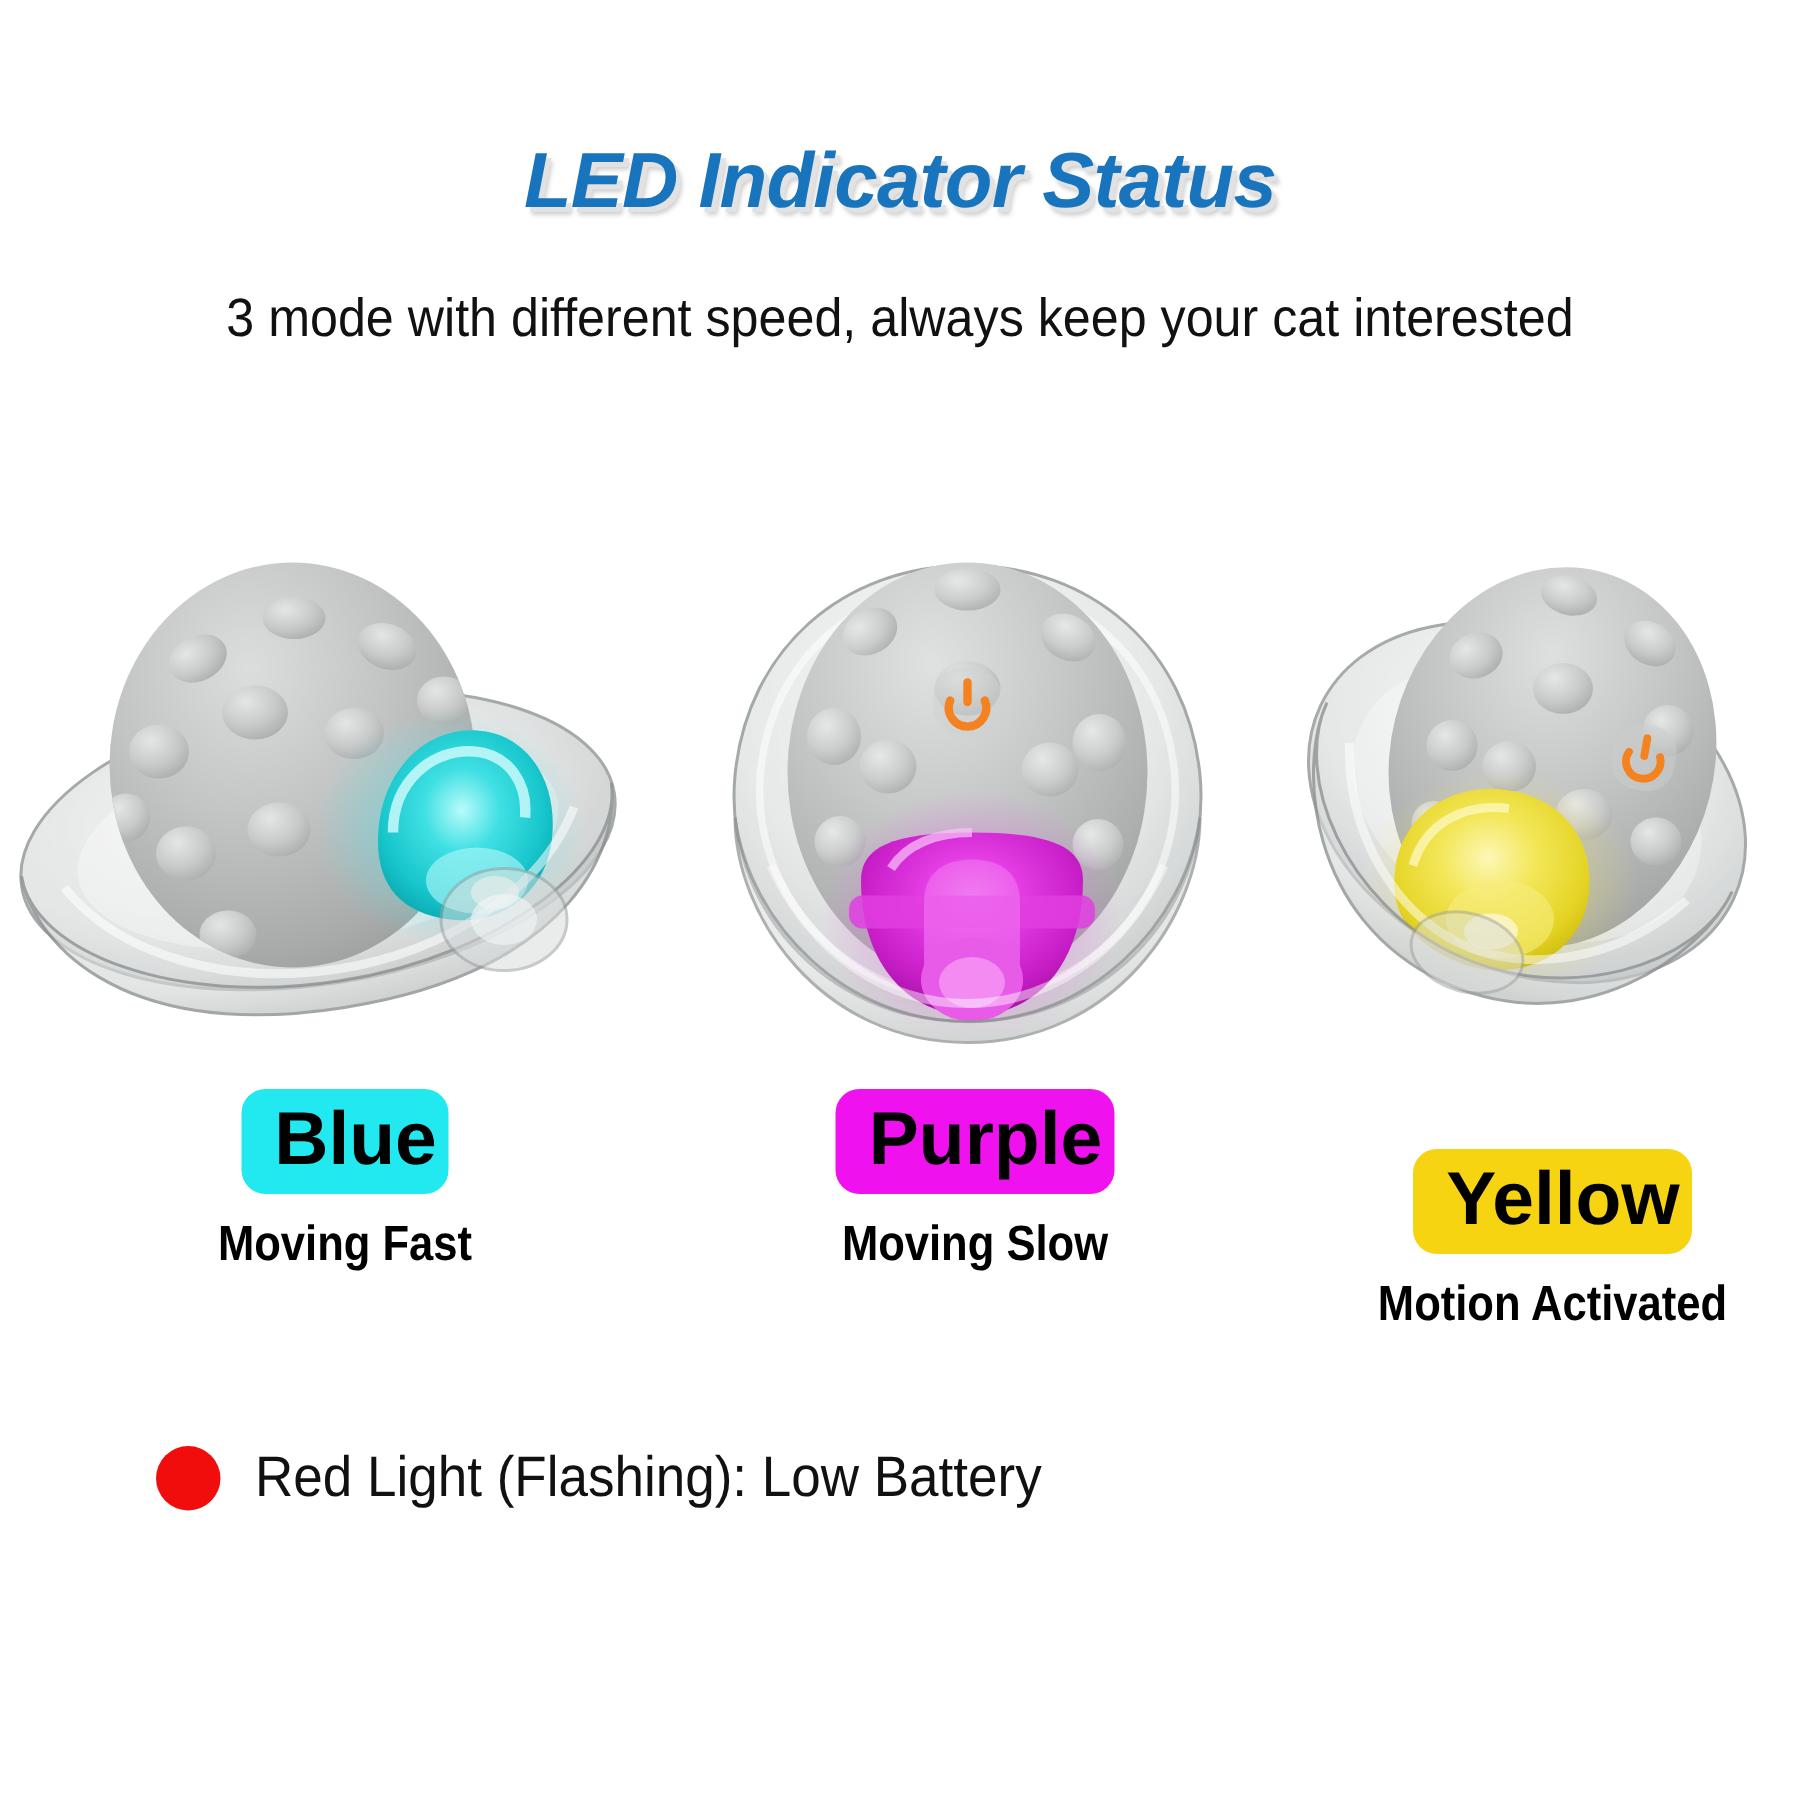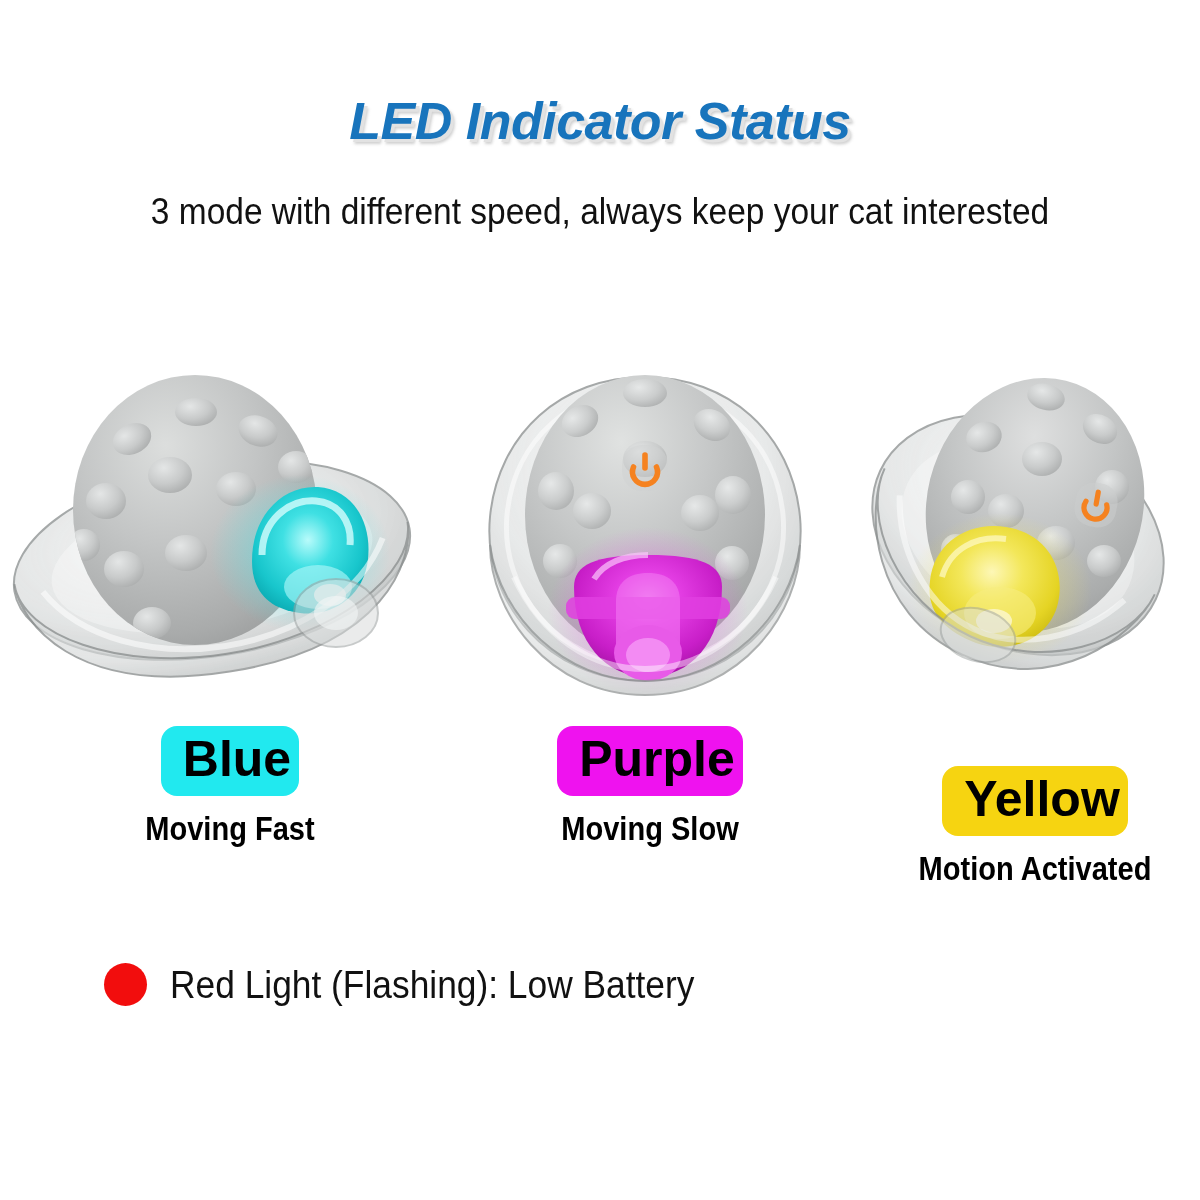--- a/index.html
+++ b/index.html
@@ -110,20 +110,21 @@
     transform: scaleX(0.88);
     white-space: nowrap;
   }
 
   
   .note {
     position: absolute;
     top: 963px;
     left: 104px;
     display: flex;
+    align-items: center;
   }
   .note-dot {
     width: 43px;
     height: 43px;
     border-radius: 50%;
     background: #f20d0d;
     flex: 0 0 auto;
   }
   .note-text {
     margin-left: 23px;

